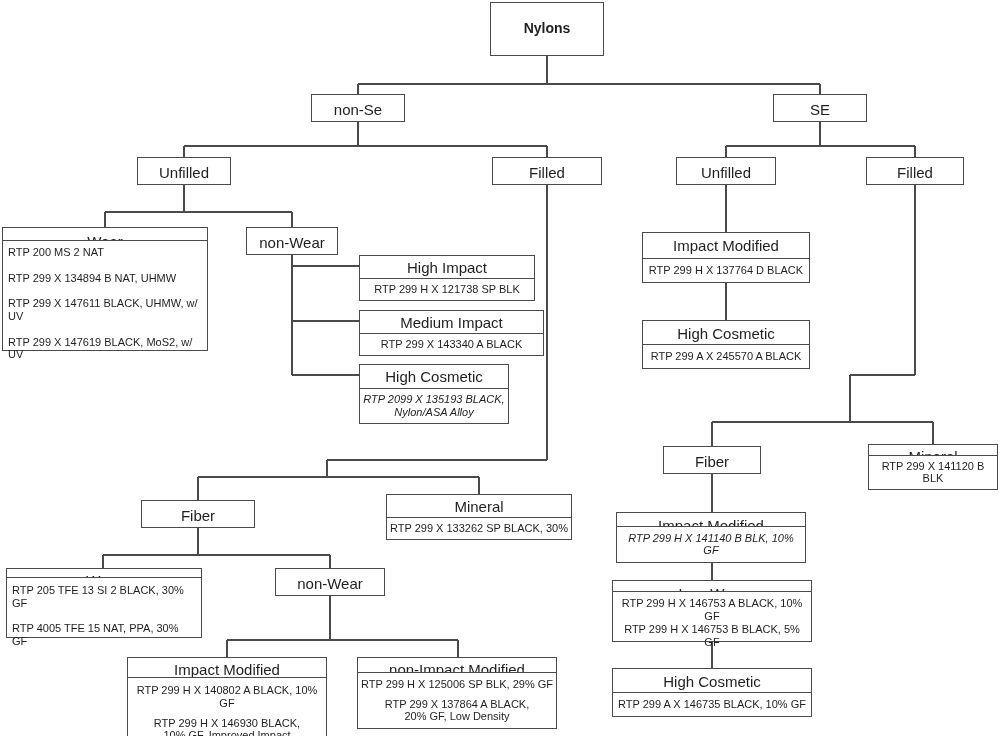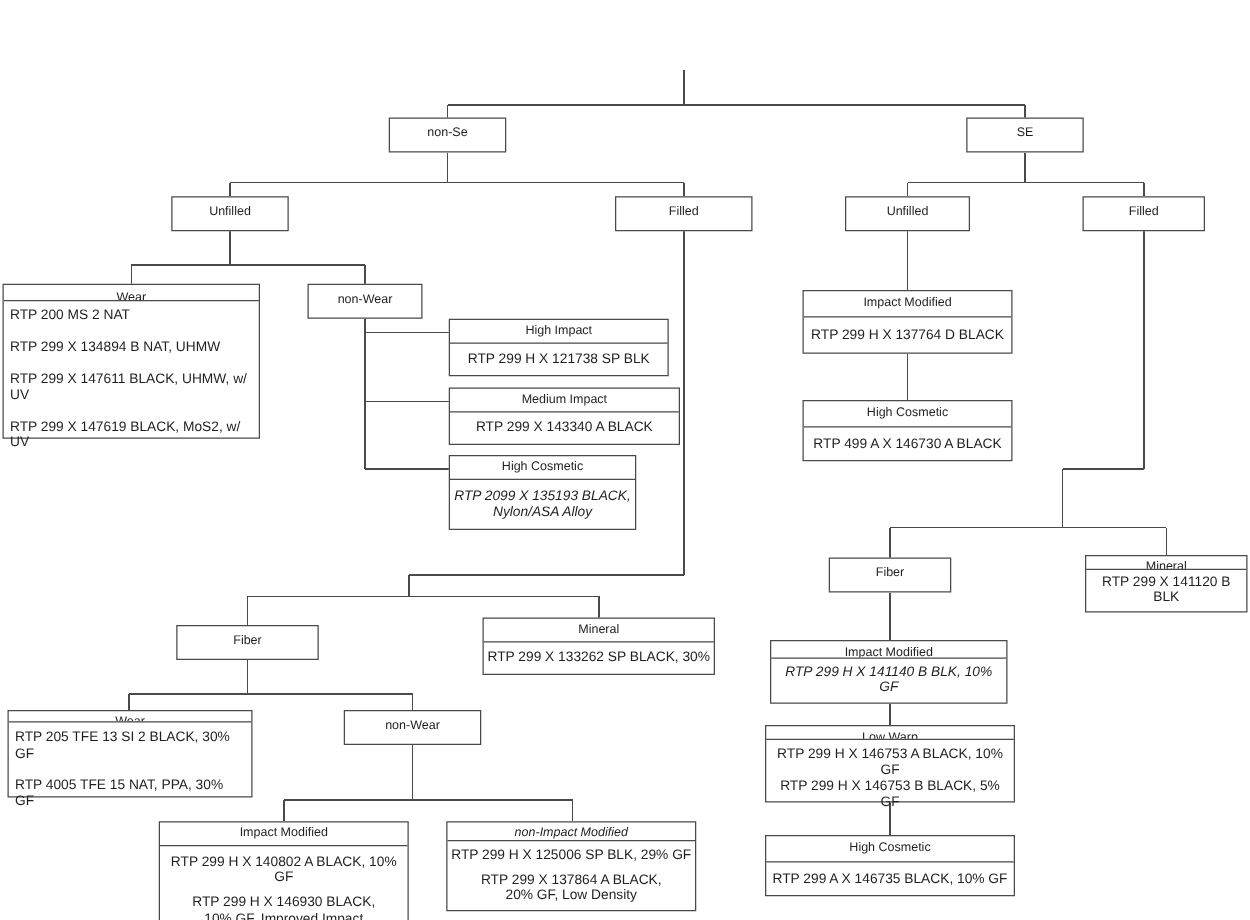--- a/index.html
+++ b/index.html
@@ -32,21 +32,21 @@
     box-sizing: border-box;
     border: 1px solid #4a4a4a;
     background: #ffffff;
     display: flex;
     flex-direction: column;
     z-index: 2;
   }
   .node-title {
     box-sizing: border-box;
     text-align: center;
-    font-size: 10px;
+    font-size: 15px;
     line-height: 1.0;
     color: #1f1f1f;
     padding: 6px 4px 6px 4px;
     white-space: nowrap;
     overflow: hidden;
   }
   .node.has-body > .node-title {
     border-bottom: 1px solid #4a4a4a;
   }
   .node.root > .node-title {
@@ -132,20 +132,23 @@
       <path d="M712,422 L933,422"></path>
       <path d="M712,422 L712,446"></path>
       <path d="M933,422 L933,444"></path>
 
       <path d="M712,474 L712,512"></path>
       <path d="M712,563 L712,580"></path>
       <path d="M712,642 L712,668"></path>
     </g>
   </svg>
 
+  <div class="node root" style="left:490px; top:2px; width:114px; height:54px;">
+    <div class="node-title" style="padding-top:18px;">Nylons</div>
+  </div>
 
   <div class="node" style="left:311px; top:94px; width:94px; height:28px;">
     <div class="node-title" style="padding-top:7px;">non-Se</div>
   </div>
 
   <div class="node" style="left:773px; top:94px; width:94px; height:28px;">
     <div class="node-title" style="padding-top:7px;">SE</div>
   </div>
 
   <div class="node" style="left:137px; top:157px; width:94px; height:28px;">
@@ -226,39 +229,39 @@
   <div class="node has-body" style="left:127px; top:657px; width:200px; height:92px;">
     <div class="node-title" style="padding:4px 4px;">Impact Modified</div>
     <div class="node-body body-center gap-mid" style="padding:6px 3px;">
       <div class="item">RTP 299 H X 140802 A BLACK, 10% GF</div>
       <div class="item">RTP 299 H X 146930 BLACK,
 10% GF, Improved Impact</div>
     </div>
   </div>
 
   <div class="node has-body" style="left:357px; top:657px; width:200px; height:72px;">
-    <div class="node-title" style="padding:4px 4px;font-style:italic;">non-Impact Modified</div>
+    <div class="node-title" style="padding:4px 4px;">non-Impact Modified</div>
     <div class="node-body body-center gap-mid" style="padding:5px 3px;">
       <div class="item">RTP 299 H X 125006 SP BLK, 29% GF</div>
       <div class="item">RTP 299 X 137864 A BLACK,
 20% GF, Low Density</div>
     </div>
   </div>
 
   <div class="node has-body" style="left:642px; top:232px; width:168px; height:51px;">
     <div class="node-title" style="padding:5px 4px;">Impact Modified</div>
     <div class="node-body body-center" style="padding:5px 3px;">
       <div class="item">RTP 299 H X 137764 D BLACK</div>
     </div>
   </div>
 
   <div class="node has-body" style="left:642px; top:320px; width:168px; height:49px;">
     <div class="node-title" style="padding:5px 4px;">High Cosmetic</div>
     <div class="node-body body-center" style="padding:5px 3px;">
-      <div class="item">RTP 499 A X 146730 A BLACK</div>
+      <div class="item">RTP 299 A X 245570 A BLACK</div>
     </div>
   </div>
 
   <div class="node" style="left:663px; top:446px; width:98px; height:28px;">
     <div class="node-title" style="padding-top:7px;">Fiber</div>
   </div>
 
   <div class="node has-body" style="left:868px; top:444px; width:130px; height:46px;">
     <div class="node-title" style="padding:4px 4px;">Mineral</div>
     <div class="node-body body-center" style="padding:4px 3px;">

